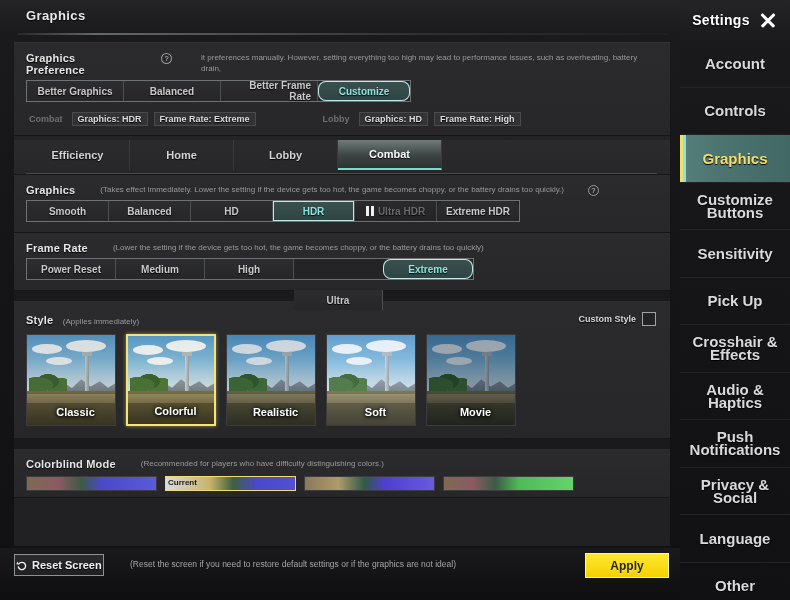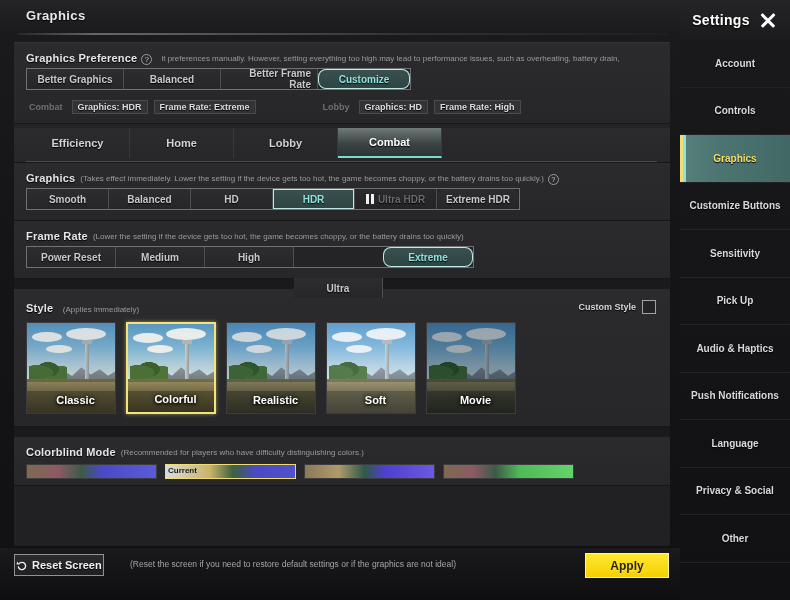--- a/index.html
+++ b/index.html
@@ -35,21 +35,21 @@
     position: absolute; left: 14px; top: 42px; width: 656px; height: 504px;
     background: linear-gradient(180deg,#242426 0%,#212123 100%);
     border-top: 1px solid #333;
   }
   .block {
     background: linear-gradient(180deg,#2b2b2d 0%,#272729 100%);
     border-bottom: 1px solid #161618;
   }
   .sec-divider { height: 10px; background: #1a1a1c; }
 
-  .sec-head { display: flex; align-items: flex-end; padding: 9px 12px 4px 12px; }
+  .sec-head { display: flex; align-items: flex-start; padding: 9px 12px 4px 12px; gap: 20px; }
   .sec-title { font-size: 11px; font-weight: bold; color: #e6e6e7; text-shadow: 0 1px 1px #000; letter-spacing:.2px; }
   .sec-note { font-size: 8px; color: #9a9a9c; margin-left: 5px; line-height: 11px; }
   .qmark {
     display: inline-flex; align-items: center; justify-content: center;
     width: 11px; height: 11px; border-radius: 50%;
     border: 1px solid #9a9a9c; color: #c6c6c8;
     font-size: 7.5px; margin: 0 4px; position: relative; top: 1px;
   }
 
   
@@ -173,22 +173,22 @@
   .sb-title { font-size: 14px; font-weight: bold; color: #ffffff; text-shadow: 0 1px 2px #000; letter-spacing:.3px; }
   .sb-close { width: 20px; height: 20px; position: relative; }
   .sb-close:before, .sb-close:after {
     content:""; position:absolute; left:1px; top:9px; width:18px; height:2.5px; background:#fff; border-radius:1px;
   }
   .sb-close:before { transform: rotate(45deg); }
   .sb-close:after  { transform: rotate(-45deg); }
   .sb-list { position: relative; }
   .sb-item {
     position: relative; height: 47.5px; display: flex; align-items: center; justify-content: center;
-    font-size: 10px; font-weight: bold; color: #d9d9db; text-shadow: 0 1px 1px #000;
-    border-bottom: 1px solid #232325; padding: 0 4px; text-align:right; line-height: 13px;
+    font-size: 15px; font-weight: bold; color: #d9d9db; text-shadow: 0 1px 1px #000;
+    border-bottom: 1px solid #232325; padding: 0 4px; text-align:center; line-height: 13px;
   }
   .sb-item.active {
     background: linear-gradient(90deg,#56807c 0%,#4c7571 35%,#416864 100%);
     color: #f6e06a;
   }
   .sb-item.active:before {
     content:""; position:absolute; left:0; top:0; bottom:0; width:3px; background:#f0dd72;
   }
   .sb-item.active:after {
     content:""; position:absolute; left:3px; top:0; bottom:0; width:3px; background:#8fe3dd;
@@ -453,30 +453,33 @@
         <div class="sb-item">
           <span>Customize Buttons</span>
         </div>
         <div class="sb-item">
           <span>Sensitivity</span>
         </div>
         <div class="sb-item">
           <span>Pick Up</span>
         </div>
         <div class="sb-item">
+          <span>Crosshair &amp; Effects</span>
+        </div>
+        <div class="sb-item">
           <span>Audio &amp; Haptics</span>
         </div>
         <div class="sb-item">
           <span>Push Notifications</span>
         </div>
         <div class="sb-item">
+          <span>Privacy &amp; Social</span>
+        </div>
+        <div class="sb-item">
           <span>Language</span>
         </div>
         <div class="sb-item">
-          <span>Privacy &amp; Social</span>
-        </div>
-        <div class="sb-item">
           <span>Other</span>
         </div>
       </div>
   </div>
 
 </div>
 
 </body></html>

